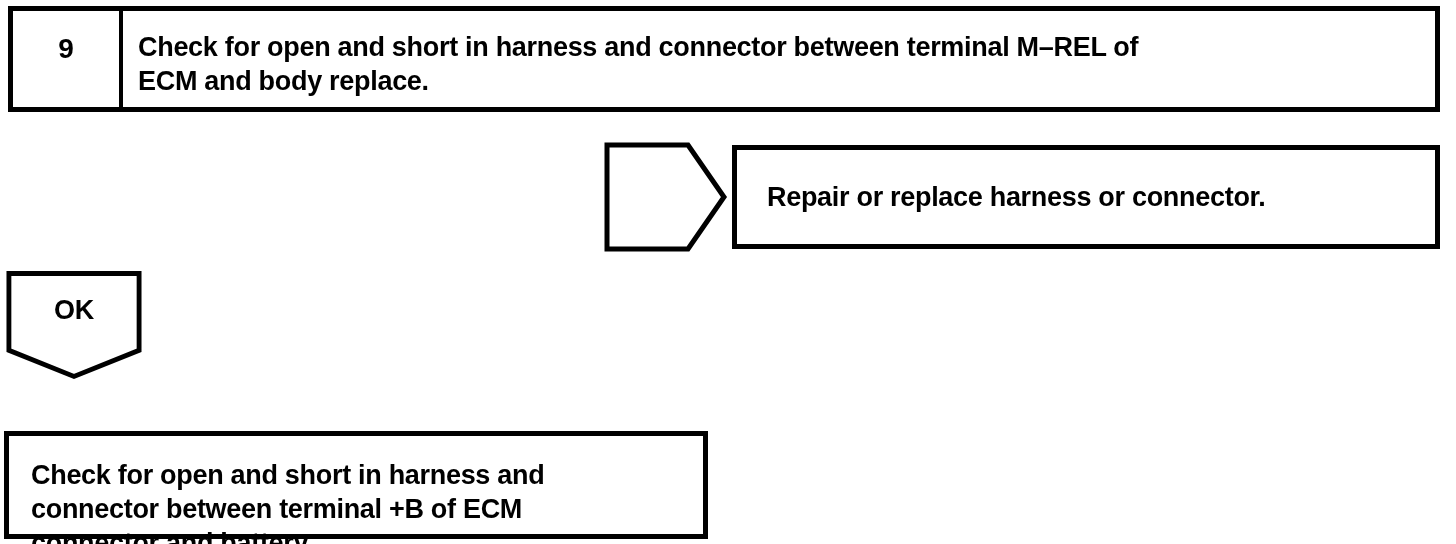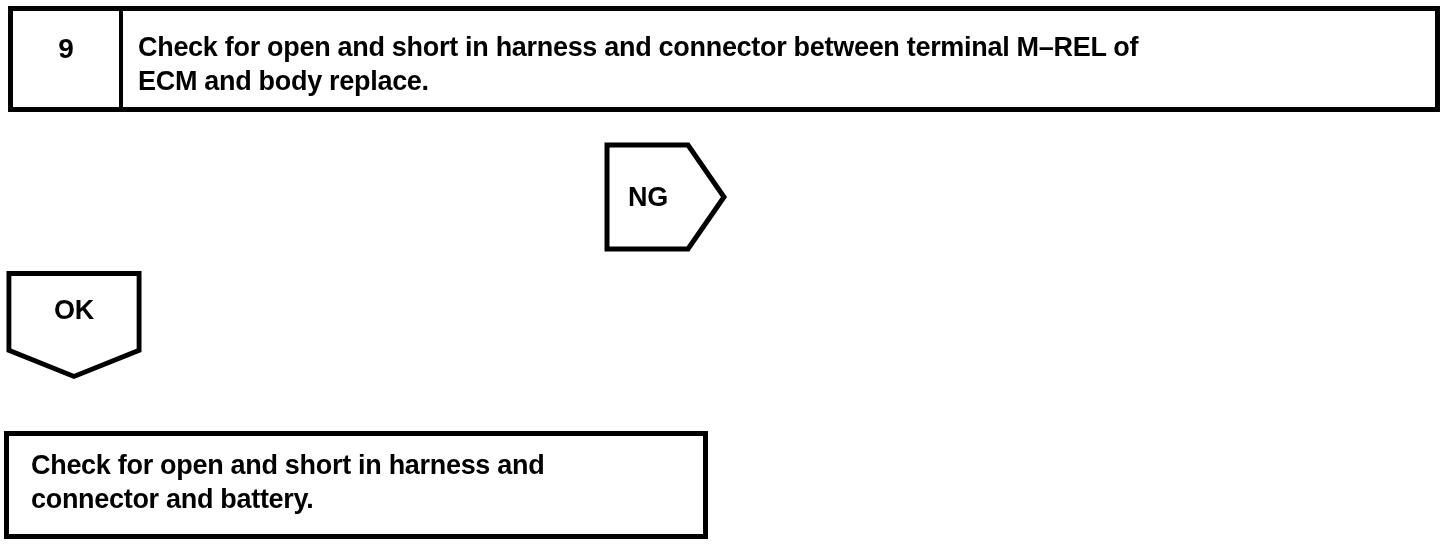--- a/index.html
+++ b/index.html
@@ -93,21 +93,21 @@
     font-weight: 700;
     font-size: 27px;
     letter-spacing: -0.3px;
   }
   
   .next-step-box {
     position: absolute;
     left: 4px; top: 431px;
     width: 704px; height: 108px;
     border: 5px solid #000;
-    padding: 12px 14px 0 22px;
+    padding: 22px 14px 0 22px;
     background: #fff;
   }
   .line { display: block; }
 </style>
 </head>
 <body>
 
 <div class="canvas">
 
   <div class="step-box">
@@ -115,29 +115,32 @@
     <div class="step-instruction bold-text">
       <span class="line">Check for open and short in harness and connector between terminal M–REL of</span>
       <span class="line">ECM and body replace.</span>
     </div>
   </div>
 
   <div class="ng-connector">
     <svg viewBox="0 0 124 110" aria-hidden="true">
       <polygon points="3,3 84,3 120,55 84,107 3,107" fill="#ffffff" stroke="#000000" stroke-width="5" stroke-linejoin="miter"></polygon>
     </svg>
-    <span class="ng-label">NG</span>
   </div>
 
+  <div class="repair-box">
+    <span class="bold-text">Repair or replace harness or connector.</span>
+  </div>
 
   <div class="ok-connector">
     <svg viewBox="0 0 140 112" aria-hidden="true">
       <polygon points="3,3 137,3 137,82 70,109 3,82" fill="#ffffff" stroke="#000000" stroke-width="5" stroke-linejoin="miter"></polygon>
     </svg>
     <span class="ok-label">OK</span>
   </div>
 
   <div class="next-step-box bold-text">
     <span class="line">Check for open and short in harness and</span>
+    <span class="line">connector between terminal +B of ECM</span>
     <span class="line">connector and battery.</span>
   </div>
 
 </div>
 
 </body></html>

